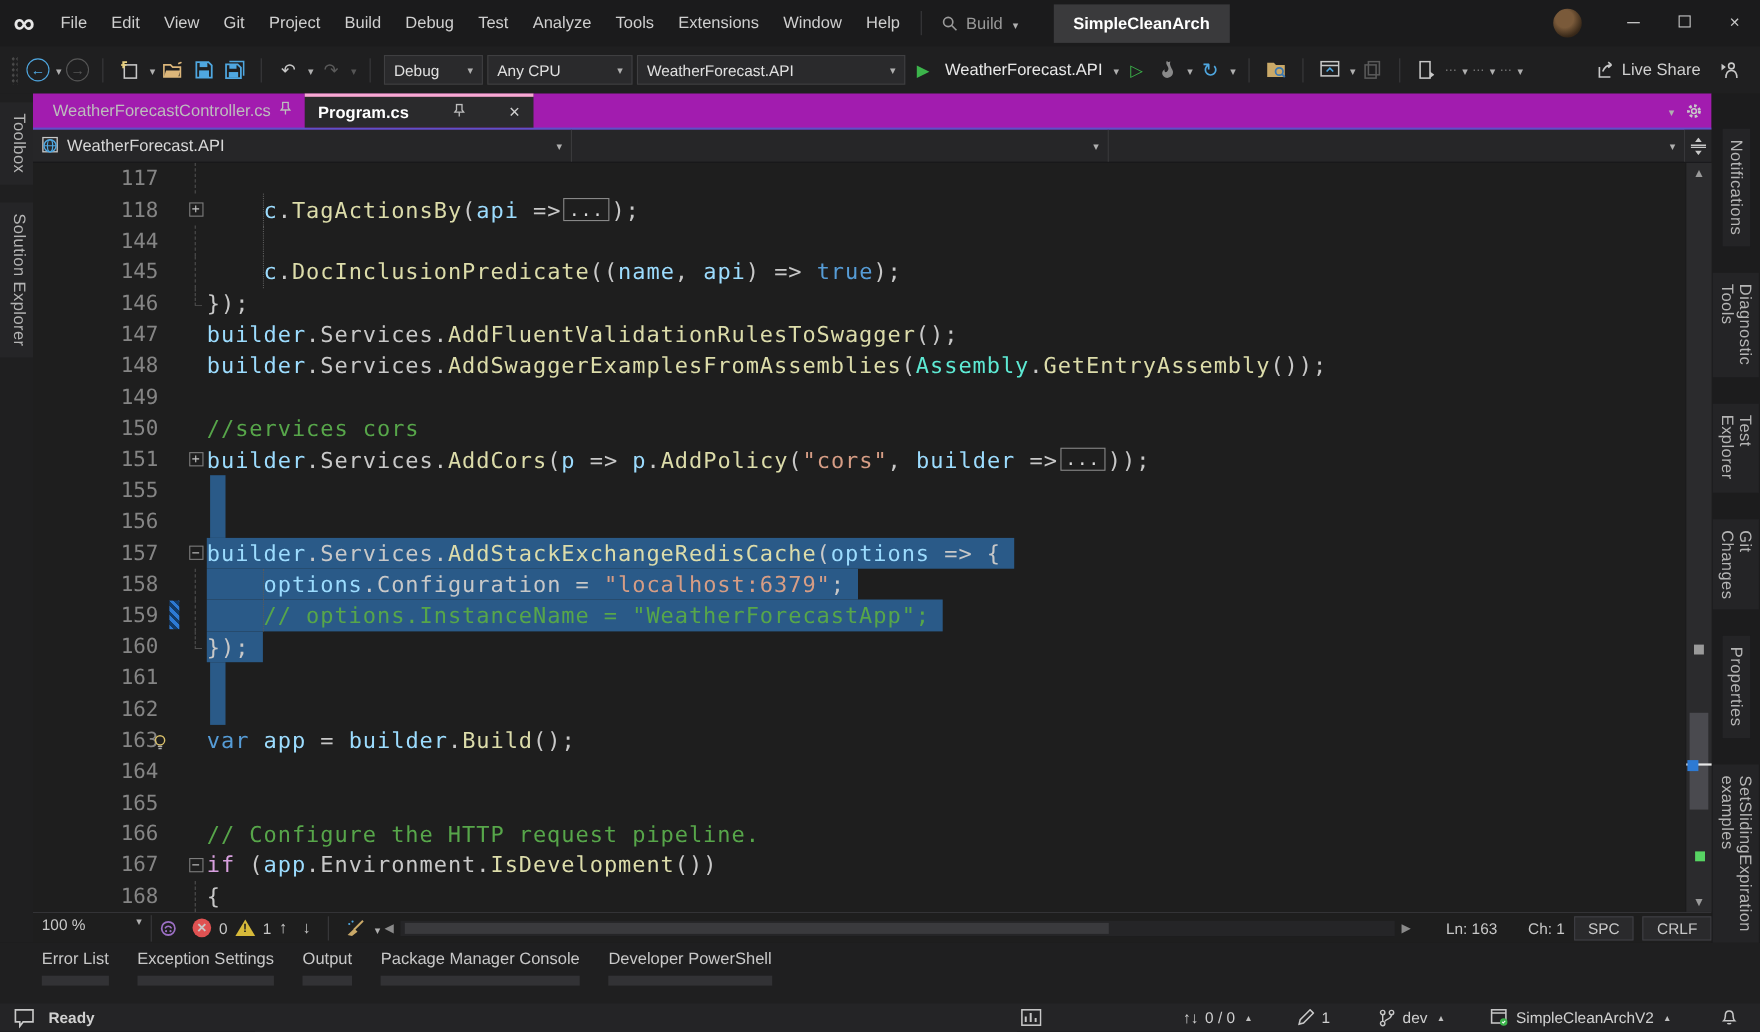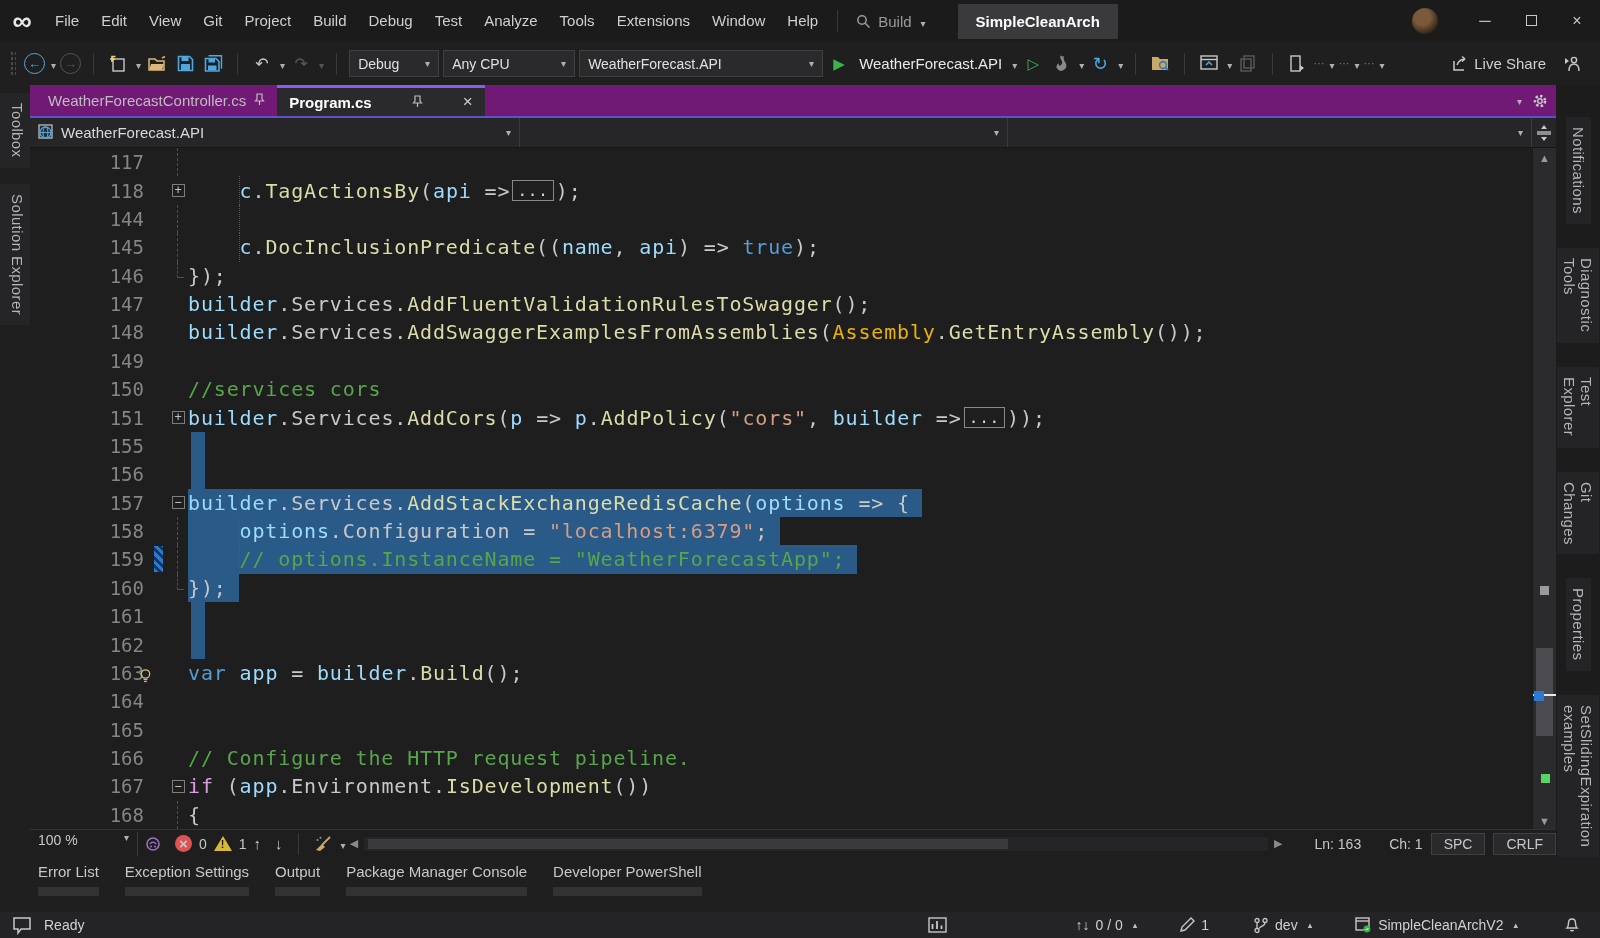--- a/index.html
+++ b/index.html
@@ -46,24 +46,24 @@
   
   .workspace { display:flex; height:772px; }
   .side-left { width:30px; background:#1f1f20; display:flex; flex-direction:column; gap:16px; padding-top:8px; }
   .vtab { writing-mode:vertical-rl; font-size:15px; color:#b5b5b5; background:#252527;
      padding:10px 4px; letter-spacing:0.4px; }
   .side-right { width:44px; background:#1c1c1d; display:flex; flex-direction:column; gap:24px; padding-top:32px; align-items:center;}
   .side-right .vtab { background:#242426; }
   .center { flex:1; display:flex; flex-direction:column; min-width:0; }
 
   
-  .tabrow { height:33px; background:#701a75; display:flex; align-items:flex-end;
+  .tabrow { height:33px; background:#a21caf; display:flex; align-items:flex-end;
      border-bottom:2.5px solid #5d51c8; padding-left:6px; }
   .dtab { height:31px; display:flex; align-items:center; gap:8px; padding:0 12px; font-size:15px; color:#bdbdbd; }
-  .dtab.active { background:#2a2a2c; color:#ffffff; font-weight:bold; border-top:3px solid #8b5cf6;gap:40px; }
+  .dtab.active { background:#2a2a2c; color:#ffffff; font-weight:bold; border-top:3px solid #f9a8d4;gap:40px; }
   .dtab .x { color:#cfcfcf; font-size:17px; font-weight:normal; }
   .tabrow-right { margin-left:auto; display:flex; align-items:center; gap:10px; padding-right:8px; height:100%; }
 
   
   .navbar { height:30px; background:#262628; display:flex; align-items:center; border-bottom:1px solid #161617;}
   .navseg { height:100%; display:flex; align-items:center; border-right:1px solid #3a3a3c;
      font-size:15px; color:#d8d8d8; padding:0 8px; }
   .navseg::after { content:"▾"; font-size:10px; color:#b0b0b0; margin-left:auto; padding-left:10px;}
   .navseg.first { width:490px; gap:6px; }
   .navseg.mid { width:488px; }
@@ -82,21 +82,21 @@
   .foldbox { width:13px; height:13px; border:1px solid #7d7d7d; background:#1e1e1e; color:#c0c0c0;
      font-size:12px; line-height:10px; text-align:center; font-family:"DejaVu Sans Mono",monospace; z-index:2;}
   .fguide { position:absolute; left:9px; top:0; bottom:0; border-left:1px dashed #4f4f4f;}
   .fend { position:absolute; left:9px; top:0; height:16px; width:7px;
      border-left:1px dashed #4f4f4f; border-bottom:1px solid #4f4f4f;}
   .lcode { position:relative; font-size:20px; letter-spacing:0.85px; color:#d4d4d4; display:flex; align-items:center; height:100%;}
   .selbg { background:#2a5a88; padding-right:12px; display:inline-block; height:100%; line-height:28.38px;}
   .strip { width:14px; height:100%; background:#2a5a88; margin-left:3px;}
   .iguide { position:absolute; left:51px; top:0; bottom:0; border-left:1px dotted #5a5a5a; z-index:3;}
   .tk-c{color:#57a64a} .tk-k{color:#569cd6} .tk-s{color:#d69d85} .tk-m{color:#dcdcaa}
-  .tk-t{color:#eab308} .tk-v{color:#9cdcfe} .tk-p{color:#c8c8c8} .tk-ctl{color:#d8a0df}
+  .tk-t{color:#5eead4} .tk-v{color:#9cdcfe} .tk-p{color:#c8c8c8} .tk-ctl{color:#d8a0df}
   .cbox { border:1px solid #888; padding:0 4px; margin:0 2px; color:#dadada; font-size:16px; line-height:19px;}
   .bulb { position:absolute; right:-2px; top:4px; }
 
   
   .vscroll { width:24px; background:#2b2b2d; position:relative; flex:none; border-left:1px solid #1a1a1a;}
   .vs-arrow { position:absolute; left:0; right:0; text-align:center; color:#9a9a9a; font-size:11px;}
   .vs-thumb { position:absolute; left:3px; right:3px; top:500px; height:88px; background:#4a4a4f; }
   .vs-mark { position:absolute; width:9px; height:9px; }
   .vs-line { position:absolute; left:0; right:0; top:546px; height:2px; background:#e8e8e8; }
 
@@ -116,21 +116,21 @@
   .posbox { border:1px solid #3f3f44; background:#2a2a2c; padding:2px 12px; margin-left:8px;}
   .postext { margin-left:28px;text-align:center; }
 
   
   .paneltabs { height:55px; background:#1f1f20; display:flex; gap:26px; padding:6px 0 0 38px; }
   .ptab { font-size:15px; color:#c8c8c8; }
   .ptab::after { content:""; display:block; height:9px; background:#323235; margin-top:7px; }
 
   
   .statusbar { height:26px; background:#242426; display:flex; align-items:center; font-size:14px; color:#d0d0d0; }
-  .sb-left { display:flex; align-items:center; gap:12px; padding-left:12px; }
+  .sb-left { display:flex; align-items:center; gap:12px; padding-left:12px;font-weight:bold; }
   .sb-right { margin-left:auto; display:flex; align-items:center; }
   .sb-item { display:flex; align-items:center; gap:6px; }
   .upch::after { content:"▴"; font-size:9px; color:#c0c0c0; margin-left:4px;}
 </style>
 </head>
 <body>
 
 <div class="titlebar">
   <div class="vslogo">∞</div>
   <div class="menu" id="menubar">

